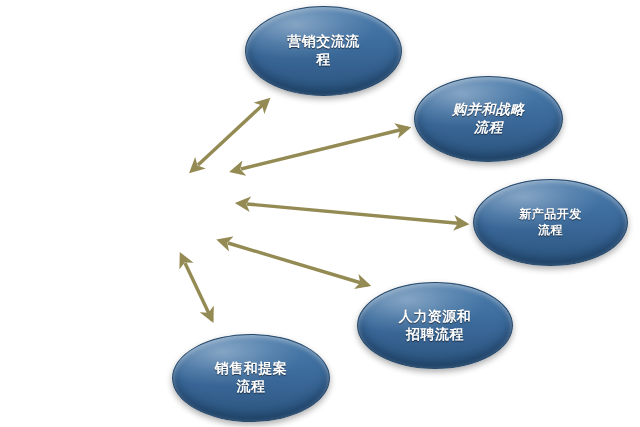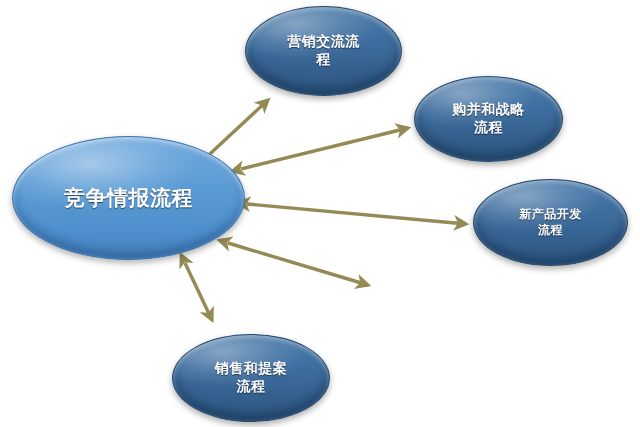--- a/index.html
+++ b/index.html
@@ -89,38 +89,39 @@
     </defs>
     <g id="connector-group">
         <line x1="198" y1="165" x2="268" y2="100" stroke="#948a54" stroke-width="3.4" marker-end="url(#arrowend)" marker-start="url(#arrowstart)"></line>
         <line x1="241" y1="169" x2="408" y2="128" stroke="#948a54" stroke-width="3.4" marker-end="url(#arrowend)" marker-start="url(#arrowstart)"></line>
         <line x1="247" y1="204" x2="466" y2="224" stroke="#948a54" stroke-width="3.4" marker-end="url(#arrowend)" marker-start="url(#arrowstart)"></line>
         <line x1="228" y1="243" x2="368" y2="285" stroke="#948a54" stroke-width="3.4" marker-end="url(#arrowend)" marker-start="url(#arrowstart)"></line>
         <line x1="185" y1="263" x2="212" y2="320" stroke="#948a54" stroke-width="3.4" marker-end="url(#arrowend)" marker-start="url(#arrowstart)"></line>
       </g>
   </svg>
 
-  <div class="node hub" style="left: 12px; top: 136px; width: 233px; height: 124px; font-size: 21px;">
-    <span class="node-label">竞争情报流程</span>
-  </div>
 
   <div class="node sat" style="left: 245px; top: 6px; width: 157px; height: 90px; font-size: 14px;">
     <span class="node-label">营销交流流
 程</span>
   </div>
 
-  <div class="node sat" style="left: 414px; top: 76px; width: 149px; height: 86px; font-size: 14px;">
+  <div class="node sat" style="left: 414px; top: 76px; width: 149px; height: 86px; font-size: 14px; font-style: italic;">
     <span class="node-label">购并和战略
 流程</span>
   </div>
 
   <div class="node sat" style="left: 473px; top: 179px; width: 155px; height: 87px; font-size: 12px;">
     <span class="node-label">新产品开发
 流程</span>
   </div>
 
+  <div class="node sat" style="left: 357px; top: 282px; width: 156px; height: 87px; font-size: 14px;">
+    <span class="node-label">人力资源和
+招聘流程</span>
+  </div>
 
   <div class="node sat" style="left: 172px; top: 334px; width: 158px; height: 88px; font-size: 14px;">
     <span class="node-label">销售和提案
 流程</span>
   </div>
 
 </div>
 
 </body></html>

